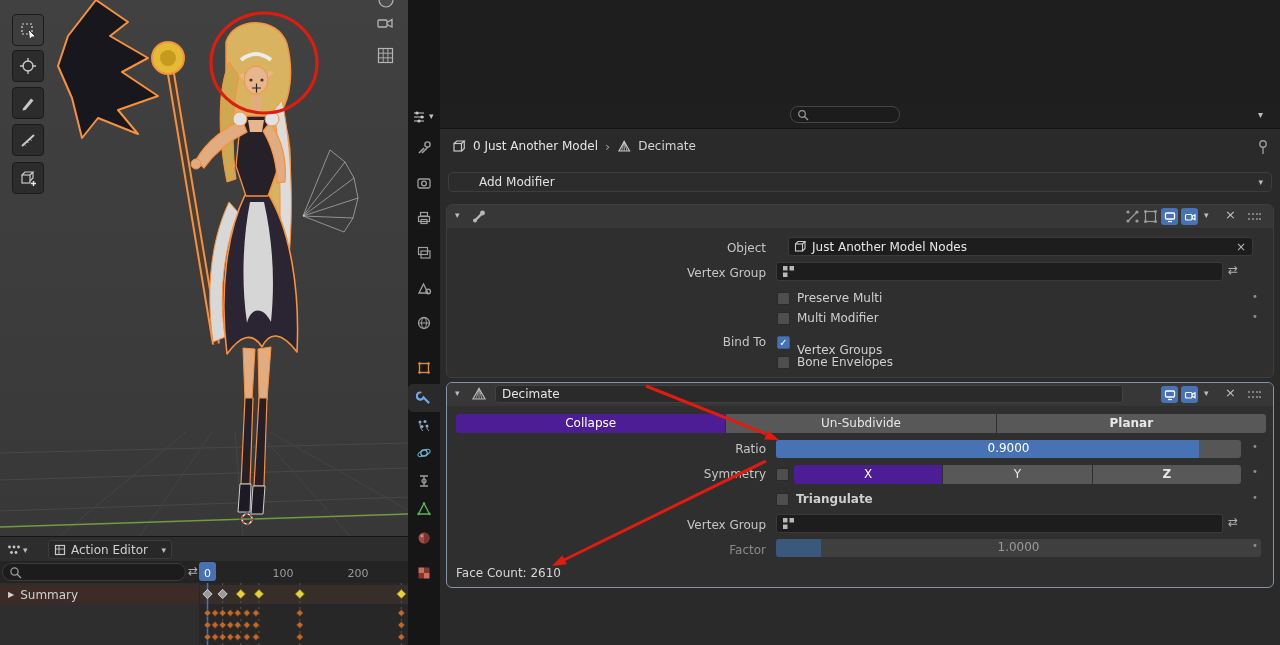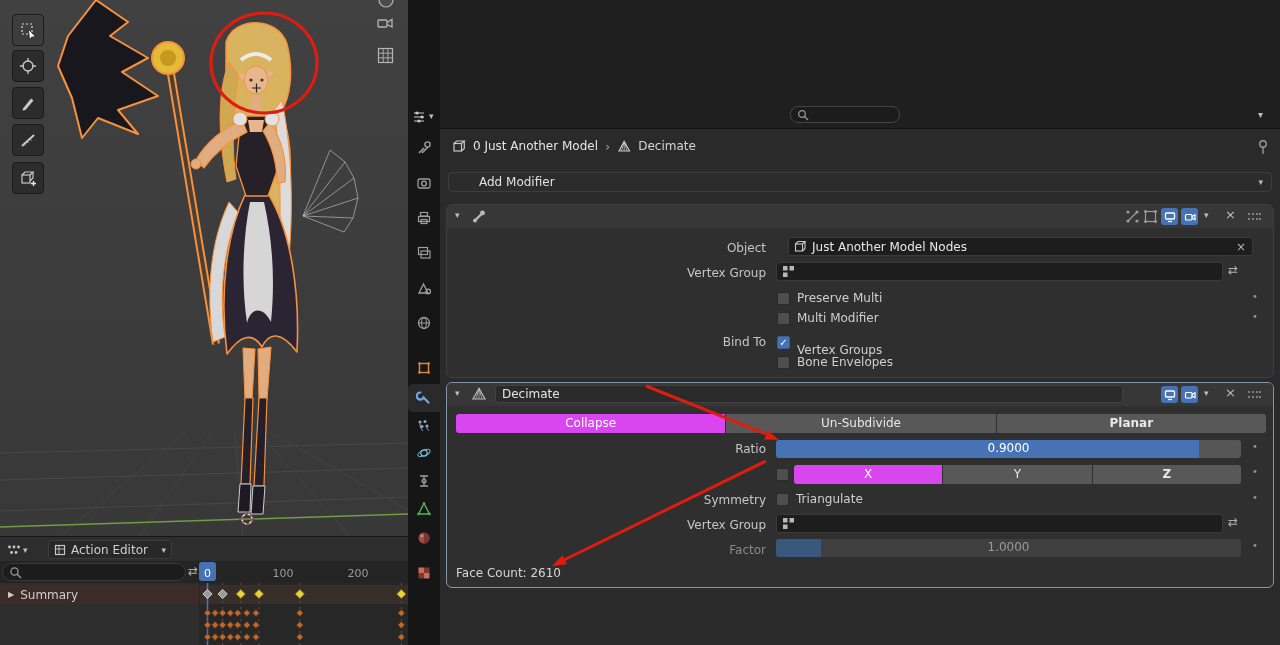--- a/index.html
+++ b/index.html
@@ -15,25 +15,25 @@
   .dot{position:absolute;color:#8f8f8f;font-size:10px;}
   .chev{color:#bdbdbd;font-size:9px;}
   .panel{position:absolute;background:#2f2f2f;border:1px solid #3e3e3e;border-radius:6px;box-sizing:border-box;}
   .panel-hd{position:absolute;left:0;top:0;right:0;height:23px;background:#373737;border-radius:5px 5px 0 0;}
   .name-field{position:absolute;background:#2a2a2a;border:1px solid #414141;border-radius:3px;box-sizing:border-box;font-size:12px;color:#e4e4e4;padding:1px 0 0 6px;height:18px;}
   .blue-toggle{position:absolute;width:17px;height:17px;background:#4772b3;border-radius:3px;display:flex;align-items:center;justify-content:center;}
   .seg{display:flex;position:absolute;gap:1px;}
   .seg>div{flex:1;background:#585858;color:#e8e8e8;font-size:12px;text-align:center;line-height:19px;}
   .seg>div:first-child{border-radius:3px 0 0 3px;}
   .seg>div:last-child{border-radius:0 3px 3px 0;font-weight:bold;}
-  .seg>div.sel{background:#d946ef;color:#fff;}
+  .seg>div.sel{background:#4c1d95;color:#fff;}
   .slider{position:absolute;height:18px;background:#565656;border-radius:3px;overflow:hidden;}
   .slider .fill{position:absolute;left:0;top:0;bottom:0;background:#4772b3;}
   .slider .val{position:absolute;left:0;right:0;top:1px;text-align:center;font-size:12px;color:#fff;}
-  .slider.disabled{background:#3f3f3f;}
+  .slider.disabled{background:#3f3f3f;padding-left:20px;}
   .slider.disabled .fill{background:#3a577c;}
   .slider.disabled .val{color:#9a9a9a;}
   .vp-btn{position:absolute;left:12px;width:30px;height:30px;background:#2c2c2c;border:1px solid #1b1b1b;border-radius:4px;display:flex;align-items:center;justify-content:center;}
   .tab{position:absolute;left:408px;width:32px;height:28px;display:flex;align-items:center;justify-content:center;}
   svg{display:block;}
 </style>
 </head>
 <body>
 
 <div id="stage">
@@ -511,31 +511,31 @@
       <div>Planar</div>
     </div>
 
     <div class="abs lbl" style="left:94px;top:59px;width:225px;">Ratio</div>
     <div class="slider" style="left:329px;top:57px;width:465px;">
       <div class="fill" style="width:423px;"></div>
       <div class="val">0.9000</div>
     </div>
     <span class="dot" style="left:805px;top:58px;">•</span>
 
-    <div class="abs lbl" style="left:94px;top:84px;width:225px;margin-top:26px;">Symmetry</div>
+    <div class="abs lbl" style="left:94px;top:84px;width:225px;">Symmetry</div>
     <div class="chk" style="left:329px;top:85px;"></div>
     <div class="seg" style="left:347px;top:82px;width:447px;height:19px;">
       <div class="sel">X</div>
       <div>Y</div>
       <div>Z</div>
     </div>
     <span class="dot" style="left:805px;top:83px;">•</span>
 
     <div class="chk" style="left:329px;top:110px;"></div>
-    <span class="abs txt" style="left:349px;top:109px;">Triangulate</span>
+    <span class="abs txt" style="left:349px;top:109px;font-weight:bold;">Triangulate</span>
     <span class="dot" style="left:805px;top:109px;">•</span>
 
     <div class="abs lbl" style="left:94px;top:135px;width:225px;">Vertex Group</div>
     <div class="field" style="left:329px;top:131px;width:447px;height:19px;">
       <svg width="13" height="13" style="margin-left:5px;">
           <g fill="#b8b8b8">
             <rect x="1" y="1" width="4.5" height="4.5"></rect>
             <rect x="7.5" y="1" width="4.5" height="4.5"></rect>
             <rect x="1" y="7.5" width="4.5" height="4.5"></rect>
           </g>

